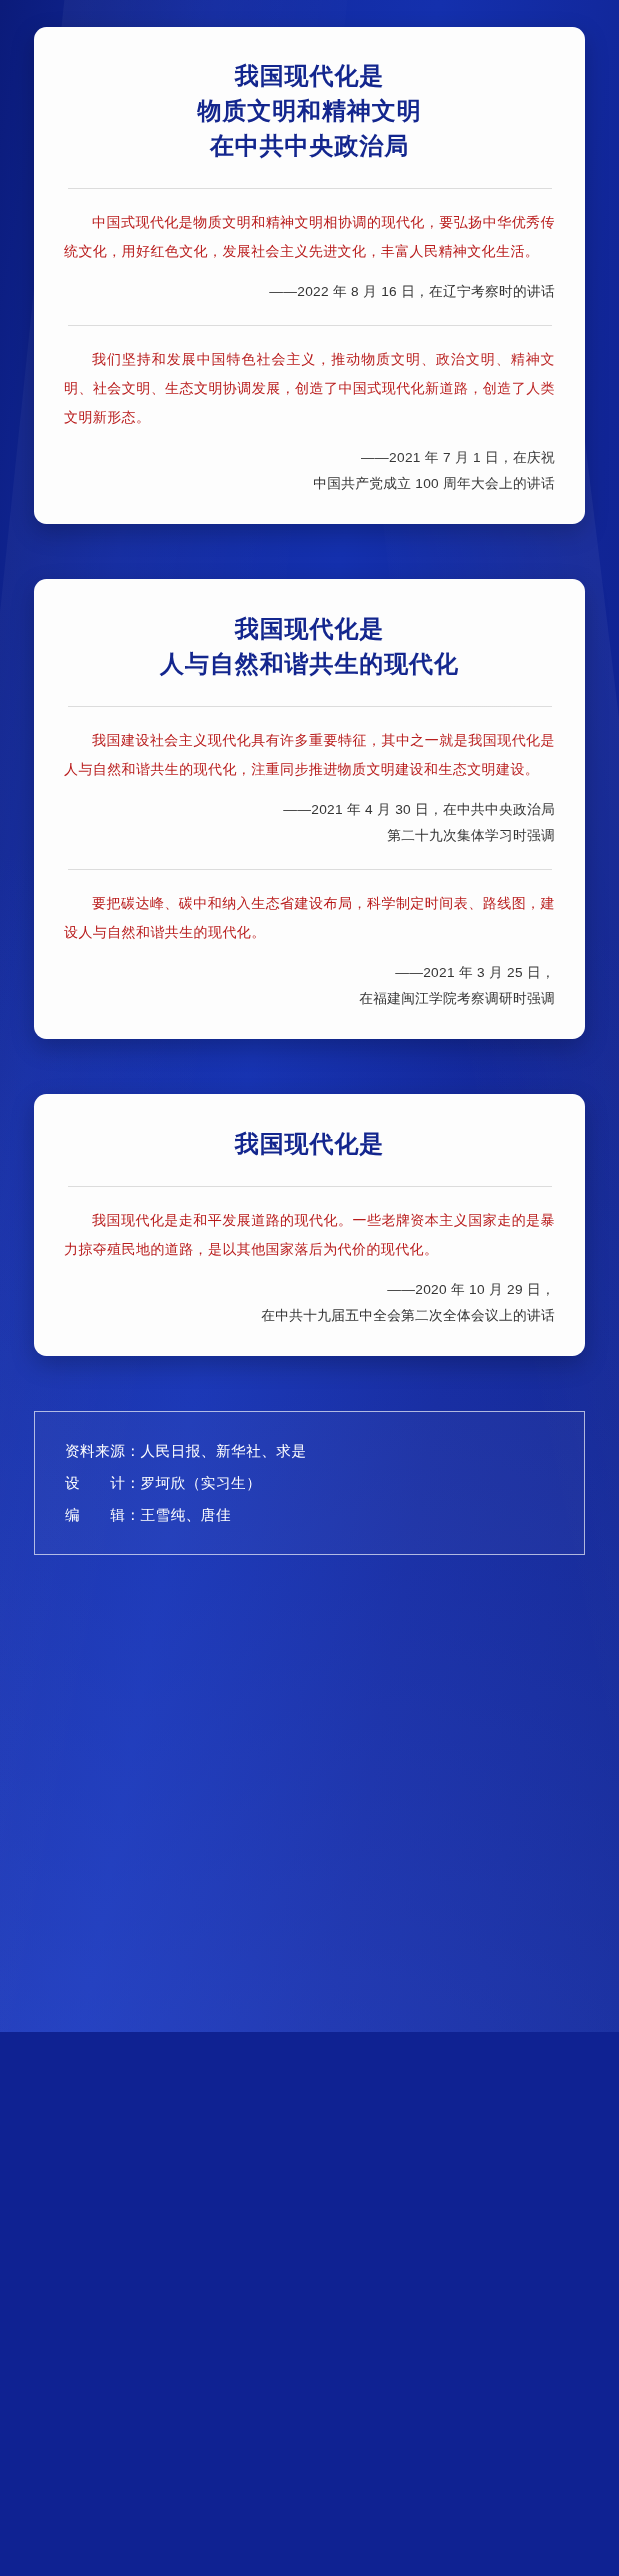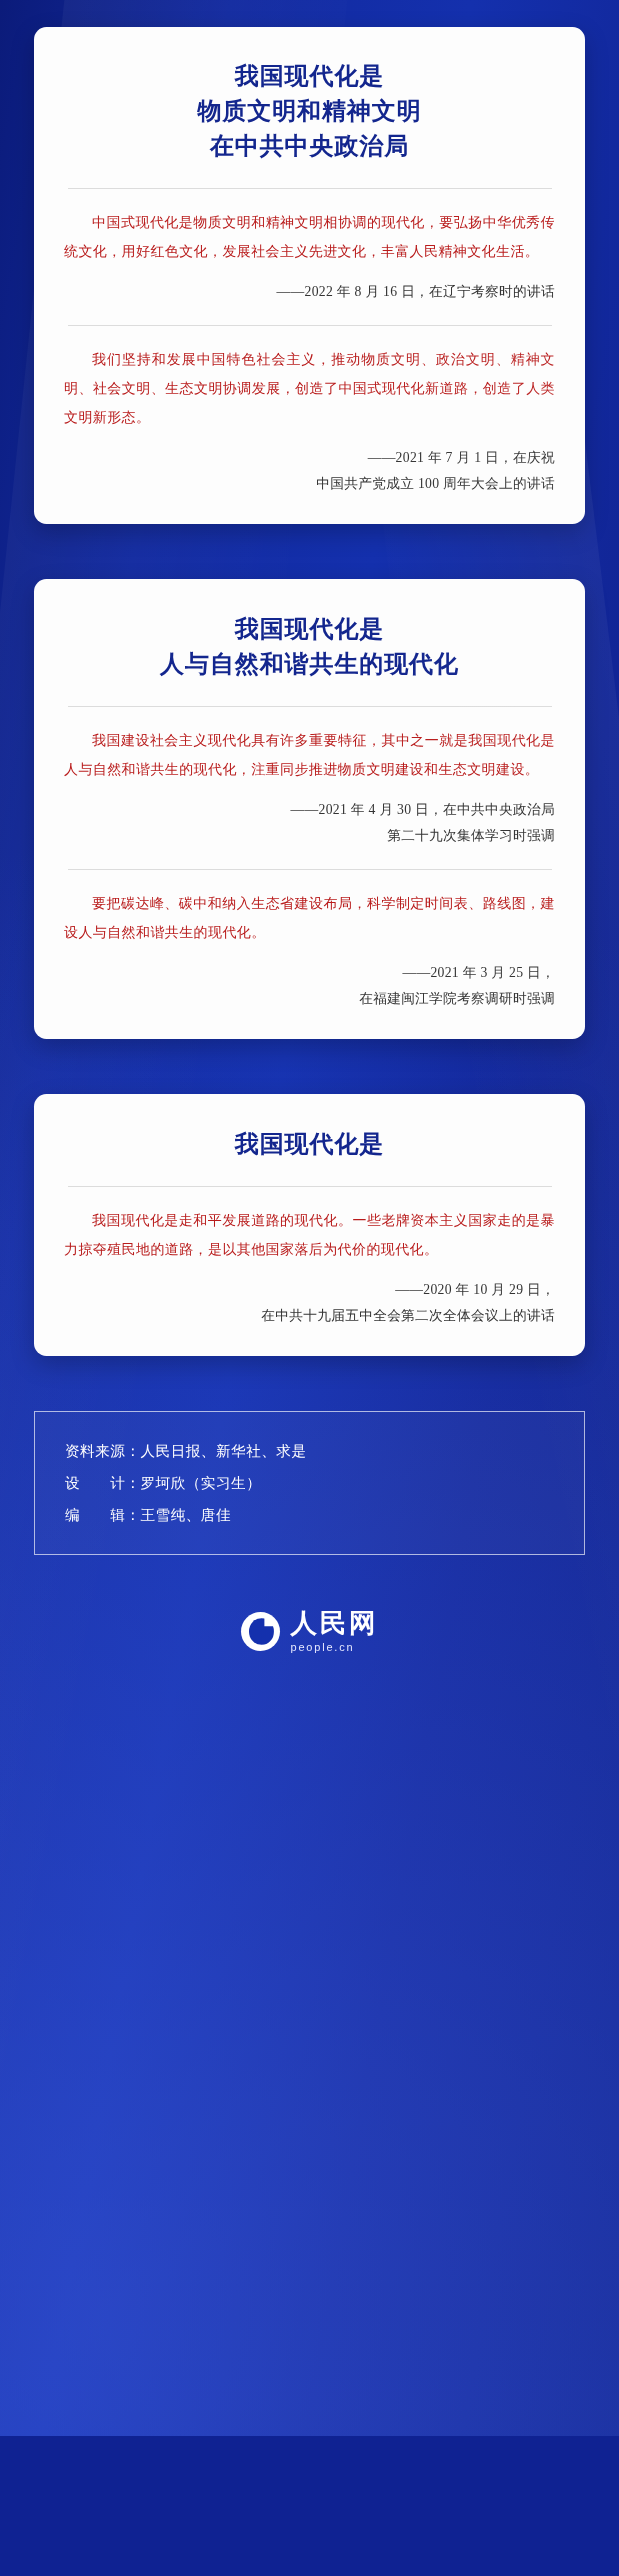--- a/index.html
+++ b/index.html
@@ -5,21 +5,21 @@
   * { box-sizing: border-box; margin: 0; padding: 0; }
   html, body {
     width: 619px;
     height: 2576px;
     background: #0f2292;
     font-family: "Liberation Sans", sans-serif;
   }
   #page {
     position: relative;
     width: 619px;
-    height: 2436px;
+    height: 2032px;
     overflow: hidden;
     background:
       radial-gradient(circle at 106px 2318px, rgba(60,90,220,0.55) 0%, rgba(60,90,220,0.0) 62%),
       linear-gradient(100deg, #0b1b7a 0%, #122aa0 22%, #1430ad 45%, #112596 70%, #0d1f86 100%);
   }
   
   #page::before {
     content: "";
     position: absolute;
     left: -71px; top: 0;
@@ -72,21 +72,21 @@
     text-align: justify;
     text-indent: 2em;
     letter-spacing: 0.4px;
   }
   .source {
     color: #333;
     font-size: 13.7px;
     line-height: 26.5px;
     text-align: right;
     margin-top: 12.4px;
-    font-family: Liberation Serif, serif;
+    font-family: Liberation Sans, sans-serif;
     letter-spacing: 0.3px;
   }
   .source .l2 { display: block; }
 
   
   .footer-card {
     position: relative;
     margin: 35px 34px 0 34px;
     border: 0.9px solid rgba(255,255,255,0.65);
     border-radius: 0;
@@ -204,22 +204,15 @@
       </div>
     </div>
   </div>
 
   <div class="footer-card">
     <div class="footer-row">资料来源：人民日报、新华社、求是</div>
     <div class="footer-row">设　　计：罗坷欣（实习生）</div>
     <div class="footer-row">编　　辑：王雪纯、唐佳</div>
   </div>
 
-  <div class="logo-wrap">
-    <div class="logo-mark"></div>
-    <div class="logo-texts">
-      <span class="logo-cn">人民网</span>
-      <span class="logo-en">people.cn</span>
-    </div>
-  </div>
 
 </div>
 
 
 </body></html>

